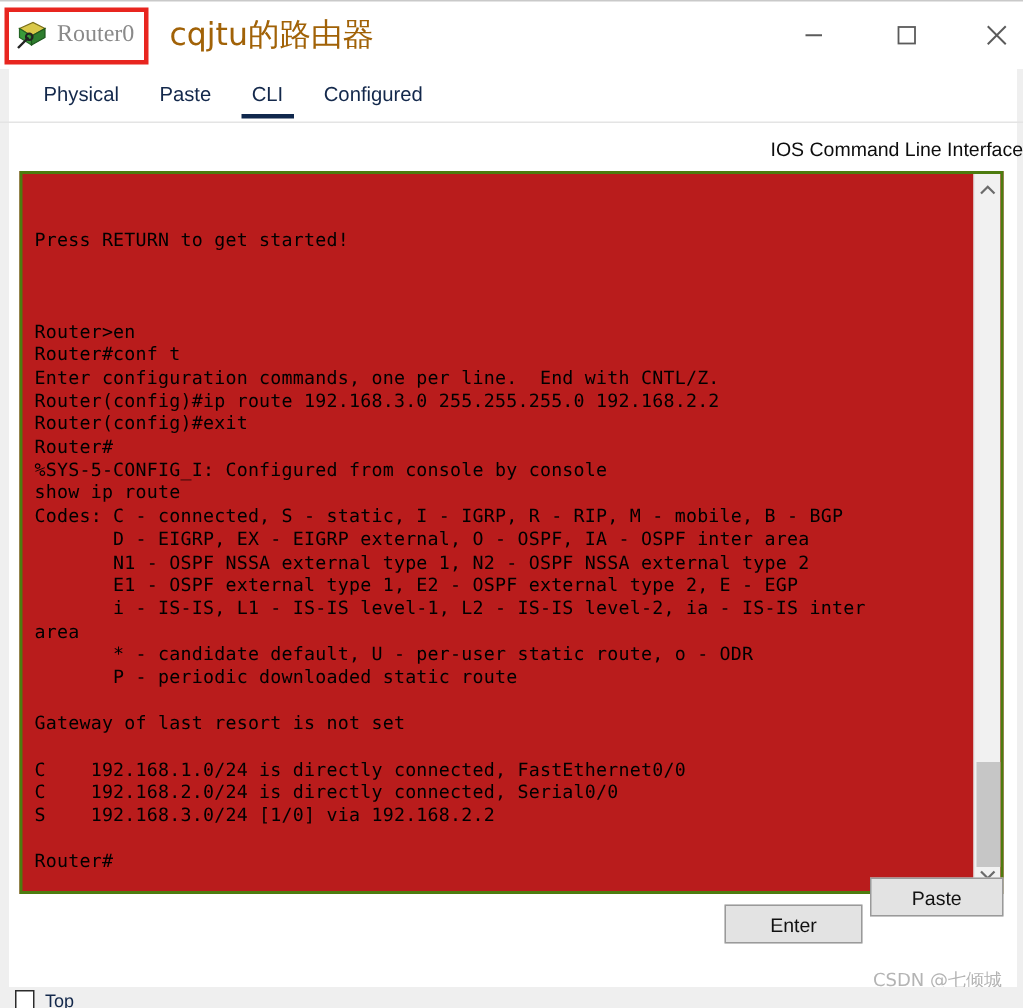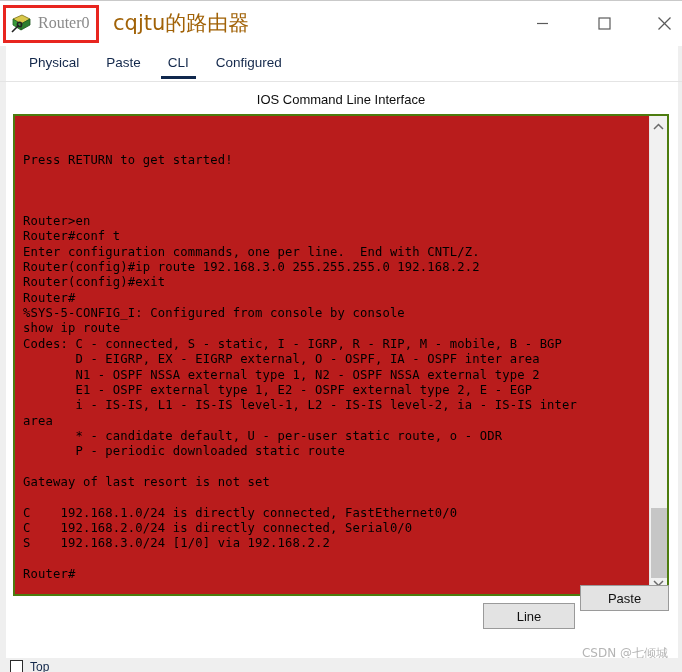--- a/index.html
+++ b/index.html
@@ -133,21 +133,21 @@
     width: 682px;
     height: 1px;
     background: #e4e4e4;
   }
 
   
   #cli-title {
     position: absolute;
     left: 0; top: 92px;
     width: 682px;
-    text-align: center;
+    text-align: right;
     font-size: 13px;
     color: #0d0d0d;
     font-family: "Liberation Sans", sans-serif;
   }
 
   #terminal-wrap {
     position: absolute;
     left: 13px; top: 114px;
     width: 656px;
     height: 482px;
@@ -351,21 +351,21 @@
       </div>
       <div id="sb-thumb"></div>
       <div class="sb-arrow" id="sb-down">
         <svg width="11" height="8" viewBox="0 0 11 8">
           <polyline points="1,2 5.5,6.5 10,2" fill="none" stroke="#6b6b6b" stroke-width="1.5"></polyline>
         </svg>
       </div>
     </div>
   </div>
 
-  <div class="btn" id="btn-copy">Line</div>
+  <div class="btn" id="btn-copy">Enter</div>
   <div class="btn" id="btn-paste">Paste</div>
 
   <div id="watermark">CSDN @七倾城</div>
 
   <div id="bottom-strip">
     <div id="bottom-check"></div>
     <div id="bottom-check-label">Top</div>
   </div>
 
 </div>

